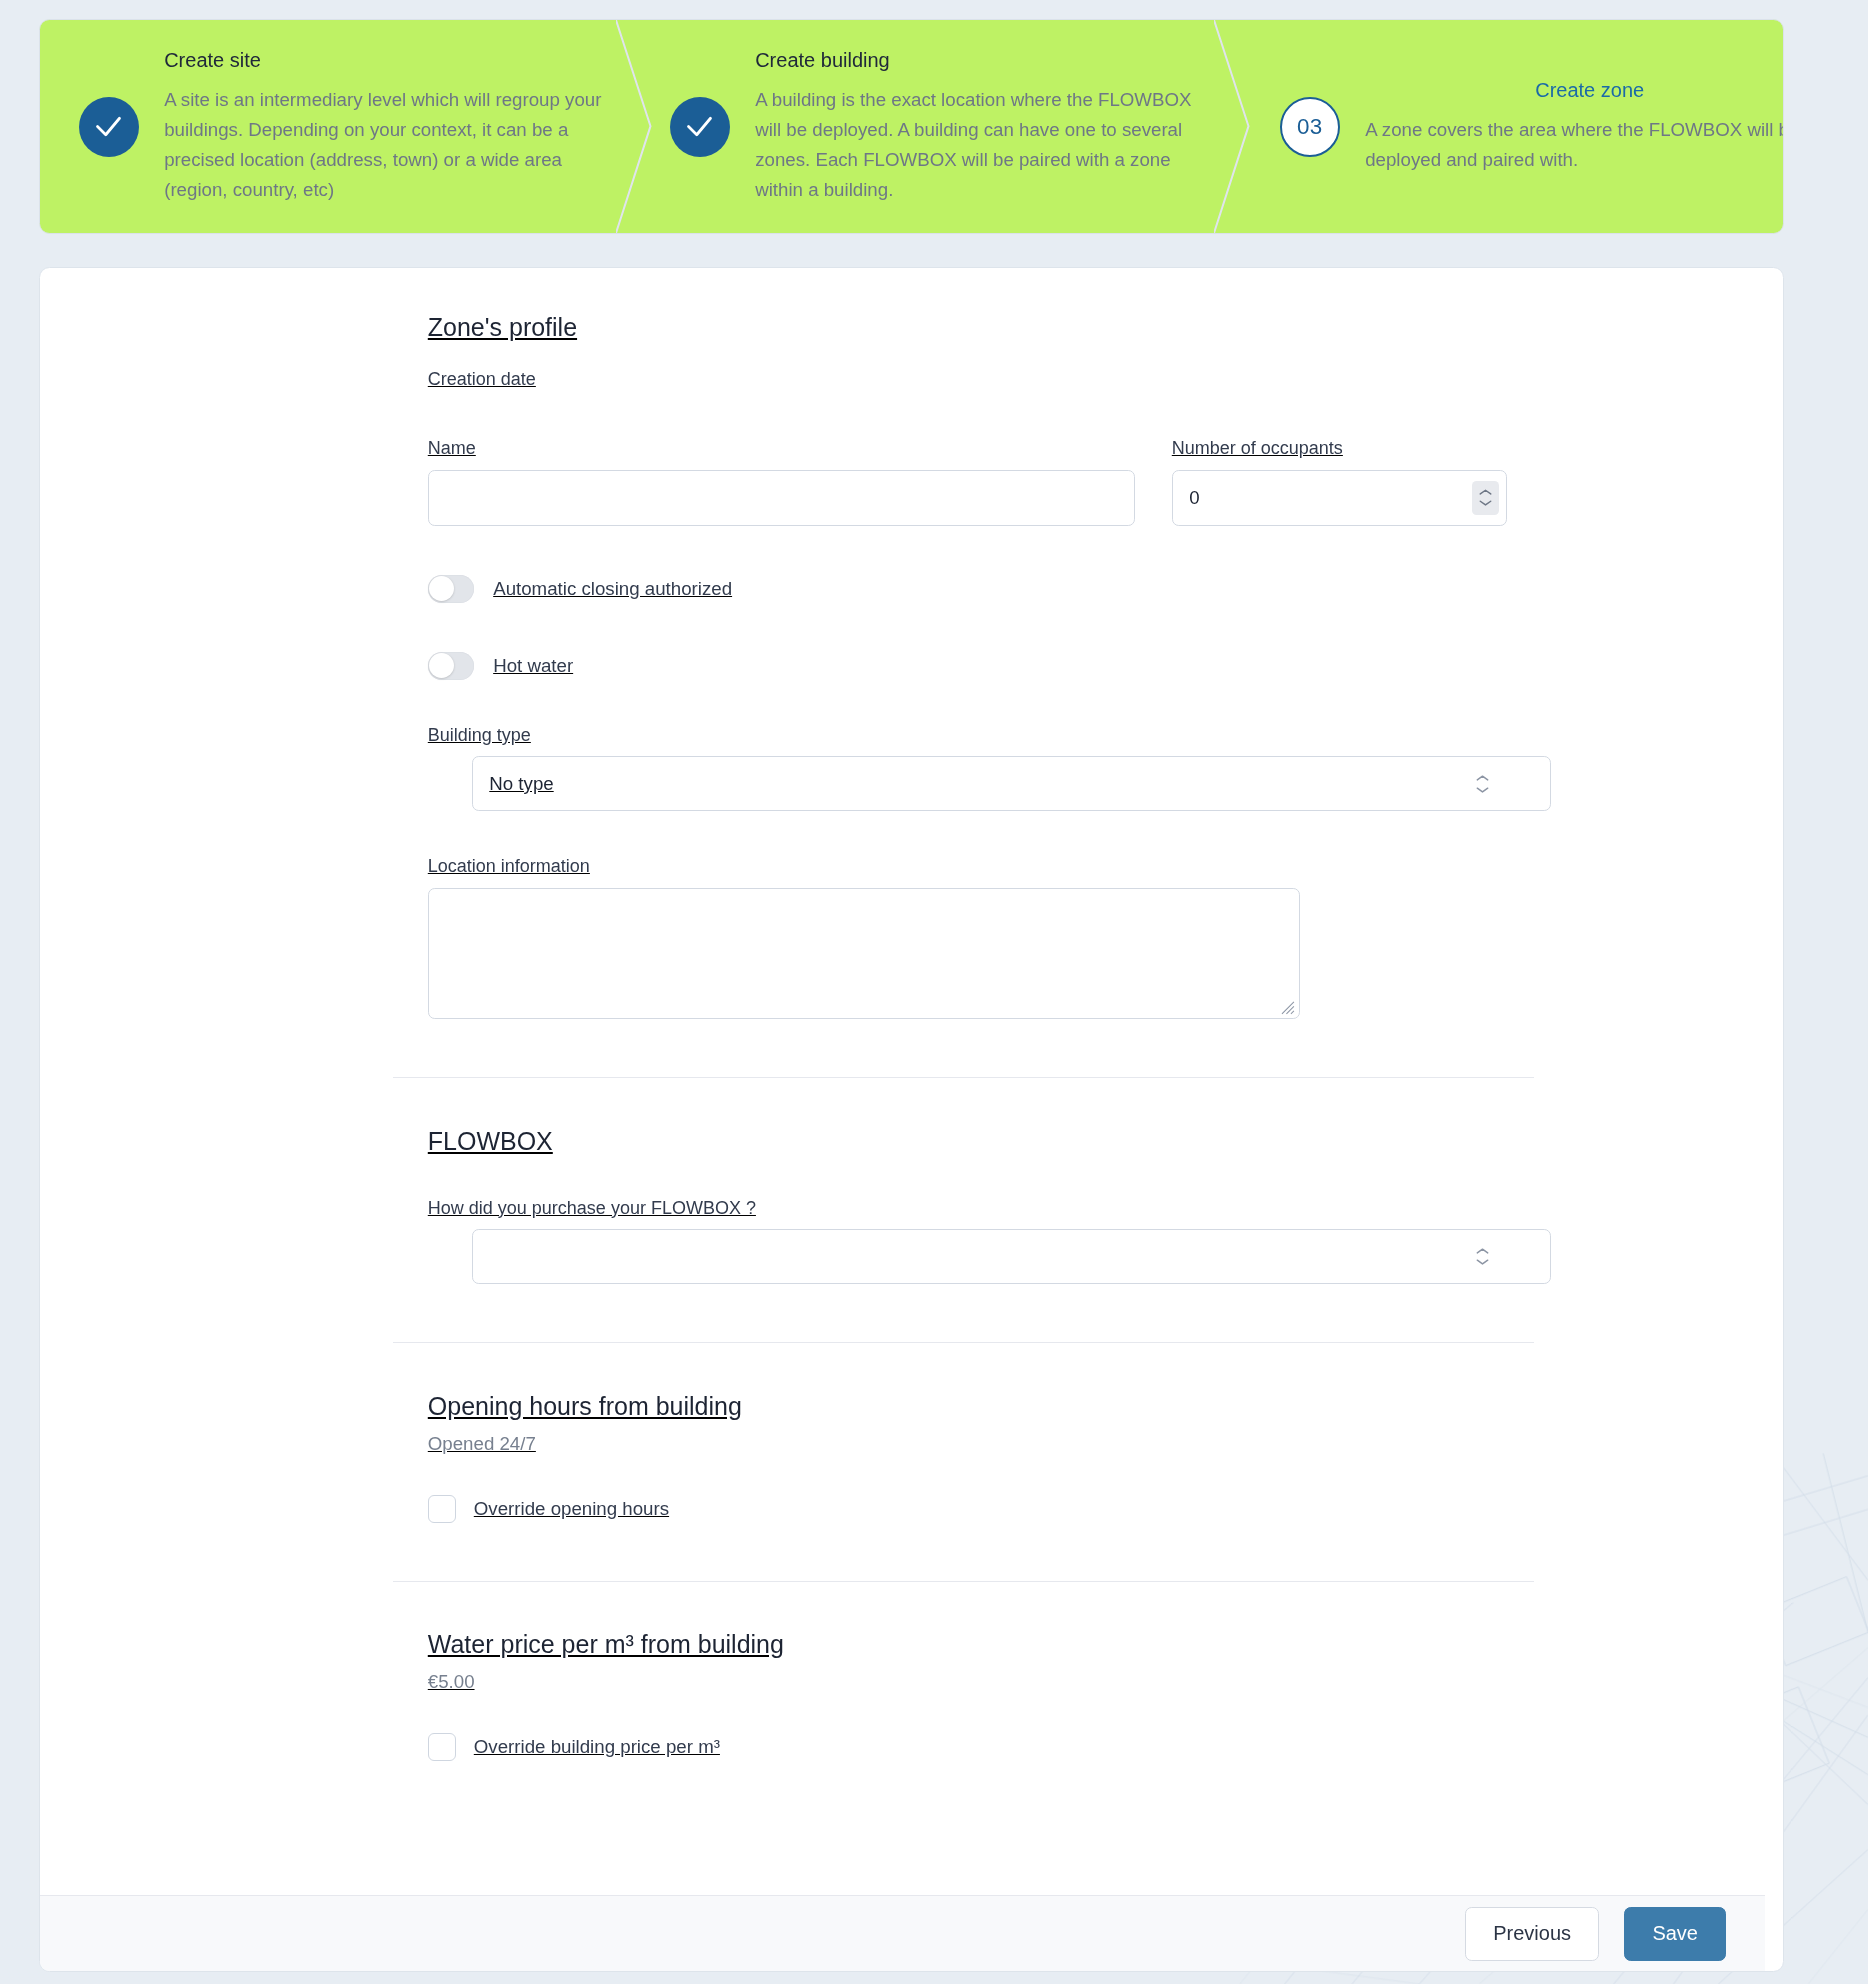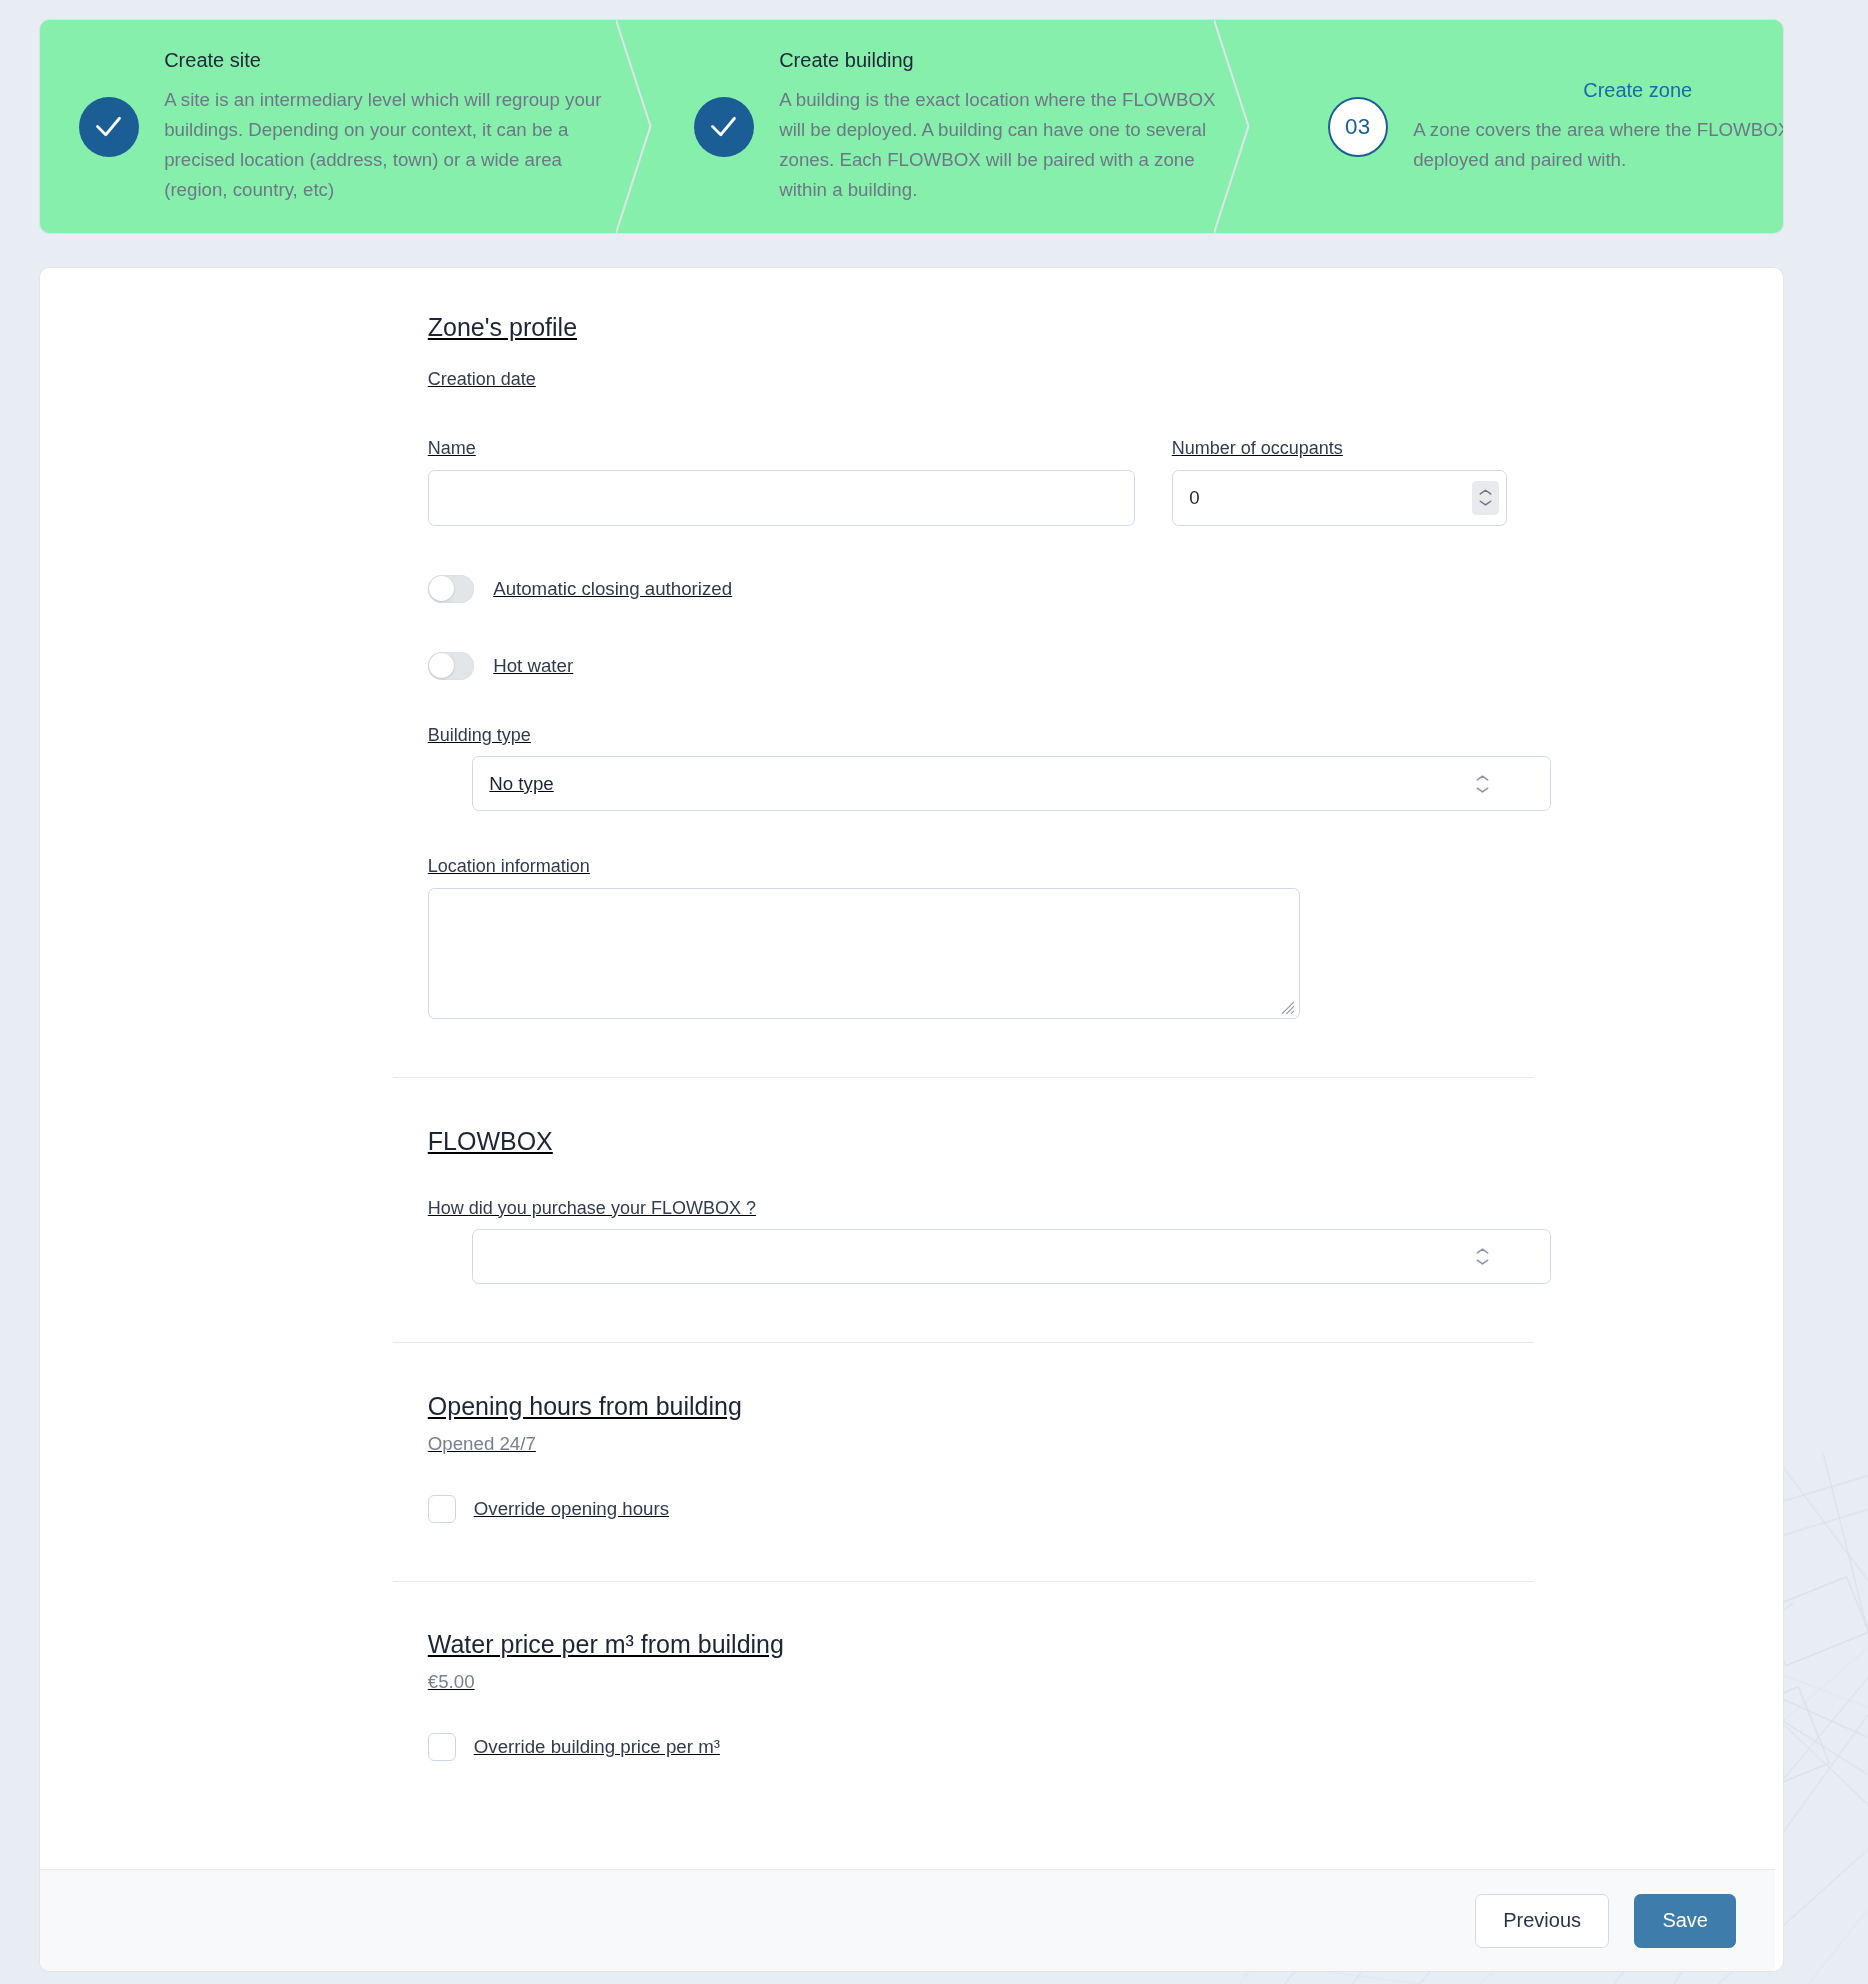--- a/index.html
+++ b/index.html
@@ -26,27 +26,26 @@
     position: relative;
     width: 1868px; height: 1985px;
     padding: 19.4px 51px 0 19.4px;
     z-index: 2;
   }
 
   
   .stepper {
     position: relative;
     margin: 0 33px 0 19.4px;
-    background: #86efac;
+    background: #bef264;
     border: 0.7px solid #dbe2ea;
     border-radius: 10.5px;
     height: 215px;
     display: flex;
     overflow: hidden;
-    gap: 24px;
   }
 
   .step {
     position: relative;
     display: flex;
     align-items: center;
     padding: 0 27px 0 39px;
     flex: 0 0 auto;
   }
   .step-1 { width: 591px; }
@@ -257,22 +256,22 @@
     border-radius: 6px;
     background: #fff;
     margin-right: 18px;
     flex: 0 0 auto;
   }
   .check-label { font-size: 18.7px; color: #323b4d; }
 
   
   .card-footer {
     position: absolute;
-    left: 0; right: 8px; bottom: 0;
-    height: 102px;
+    left: 0; right: 18px; bottom: 0;
+    height: 76px;
     background: #f8f9fb;
     border-top: 0.7px solid #e6e8ee;
     display: flex;
     align-items: center;
     justify-content: flex-end;
     padding-right: 39px;
     gap: 25.4px;
   }
   .btn {
     font-family: inherit;

